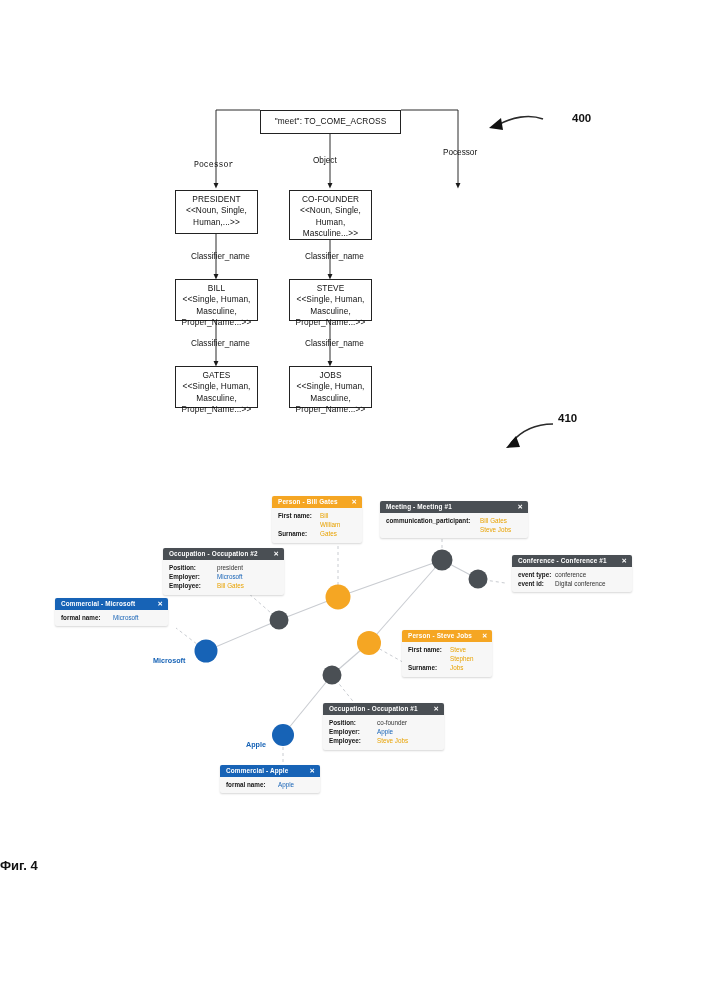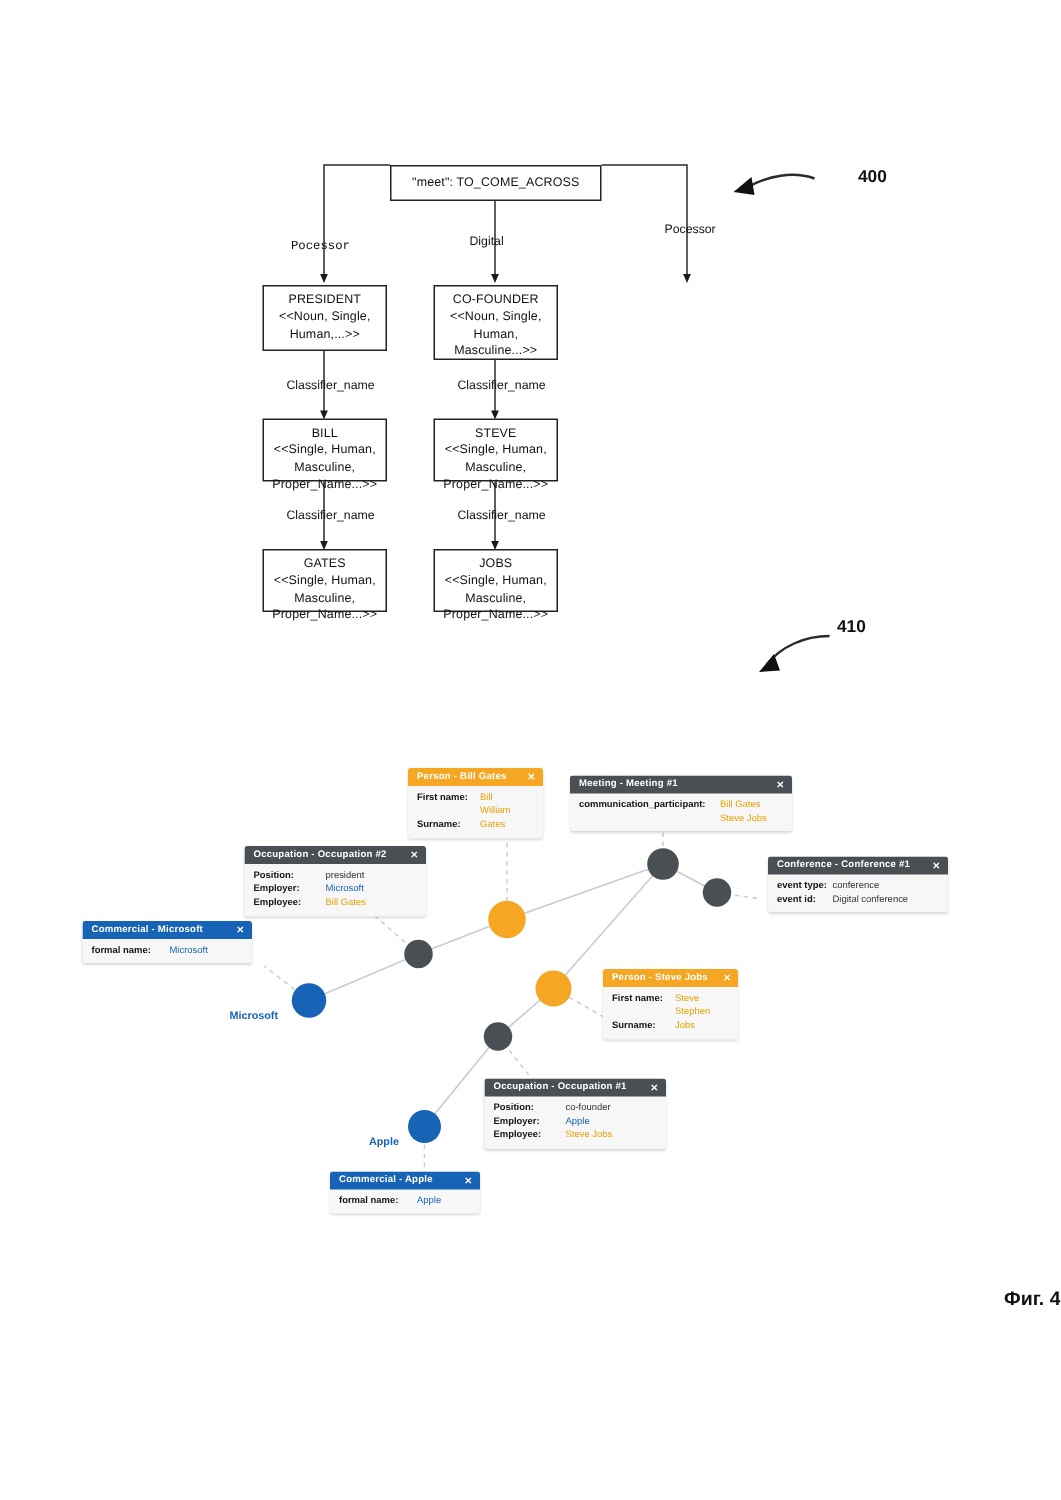--- a/index.html
+++ b/index.html
@@ -33,21 +33,21 @@
     letter-spacing: 0.5px;
     color: #1a1a1a;
   }
 
   
   .fig-caption {
     position: absolute;
     top: 858px;
     left: 0;
     width: 707px;
-    text-align: right;
+    text-align: left;
     font-size: 13px;
     font-weight: bold;
     color: #111;
   }
 
   
   #tree-svg {
     position: absolute;
     left: 0;
     top: 0;
@@ -79,21 +79,21 @@
     position: absolute;
     font-size: 11.5px;
     font-weight: bold;
     color: #111;
   }
 
   
   #graph-area {
     position: absolute;
     left: 0;
-    top: 486px;
+    top: 470px;
     width: 632px;
     height: 380px;
   }
   #graph-svg {
     position: absolute;
     left: 0; top: 0;
     width: 707px; height: 380px;
   }
 
   .node-label {
@@ -194,21 +194,21 @@
       <path d="M553,424 C536,424 521,431 511,443" stroke-width="1.6"></path>
       <path d="M516,436 L506,448 L520,447 z" fill="#111" stroke="none"></path>
     </g>
   </svg>
 
   <div class="tree-box" style="left:260px; top:110px; width:141px; height:24px; display:flex; align-items:center; justify-content:center; padding-top:0;">
     <span class="ttl">"meet": TO_COME_ACROSS</span>
   </div>
 
   <div class="edge-label" style="left:194px; top:160px;font-family:Liberation Mono, monospace;">Pocessor</div>
-  <div class="edge-label" style="left:313px; top:156px;">Digital</div>
+  <div class="edge-label" style="left:313px; top:156px;">Object</div>
   <div class="edge-label" style="left:443px; top:148px;">Pocessor</div>
 
   <div class="tree-box" style="left:175px; top:190px; width:83px; height:44px;">
     <span class="ttl">PRESIDENT</span>
     <span>&lt;&lt;Noun, Single, Human,...&gt;&gt;</span>
   </div>
   <div class="edge-label" style="left:191px; top:252px;">Classifier_name</div>
   <div class="tree-box" style="left:175px; top:279px; width:83px; height:42px;">
     <span class="ttl">BILL</span>
     <span>&lt;&lt;Single, Human, Masculine, Proper_Name...&gt;&gt;</span>

